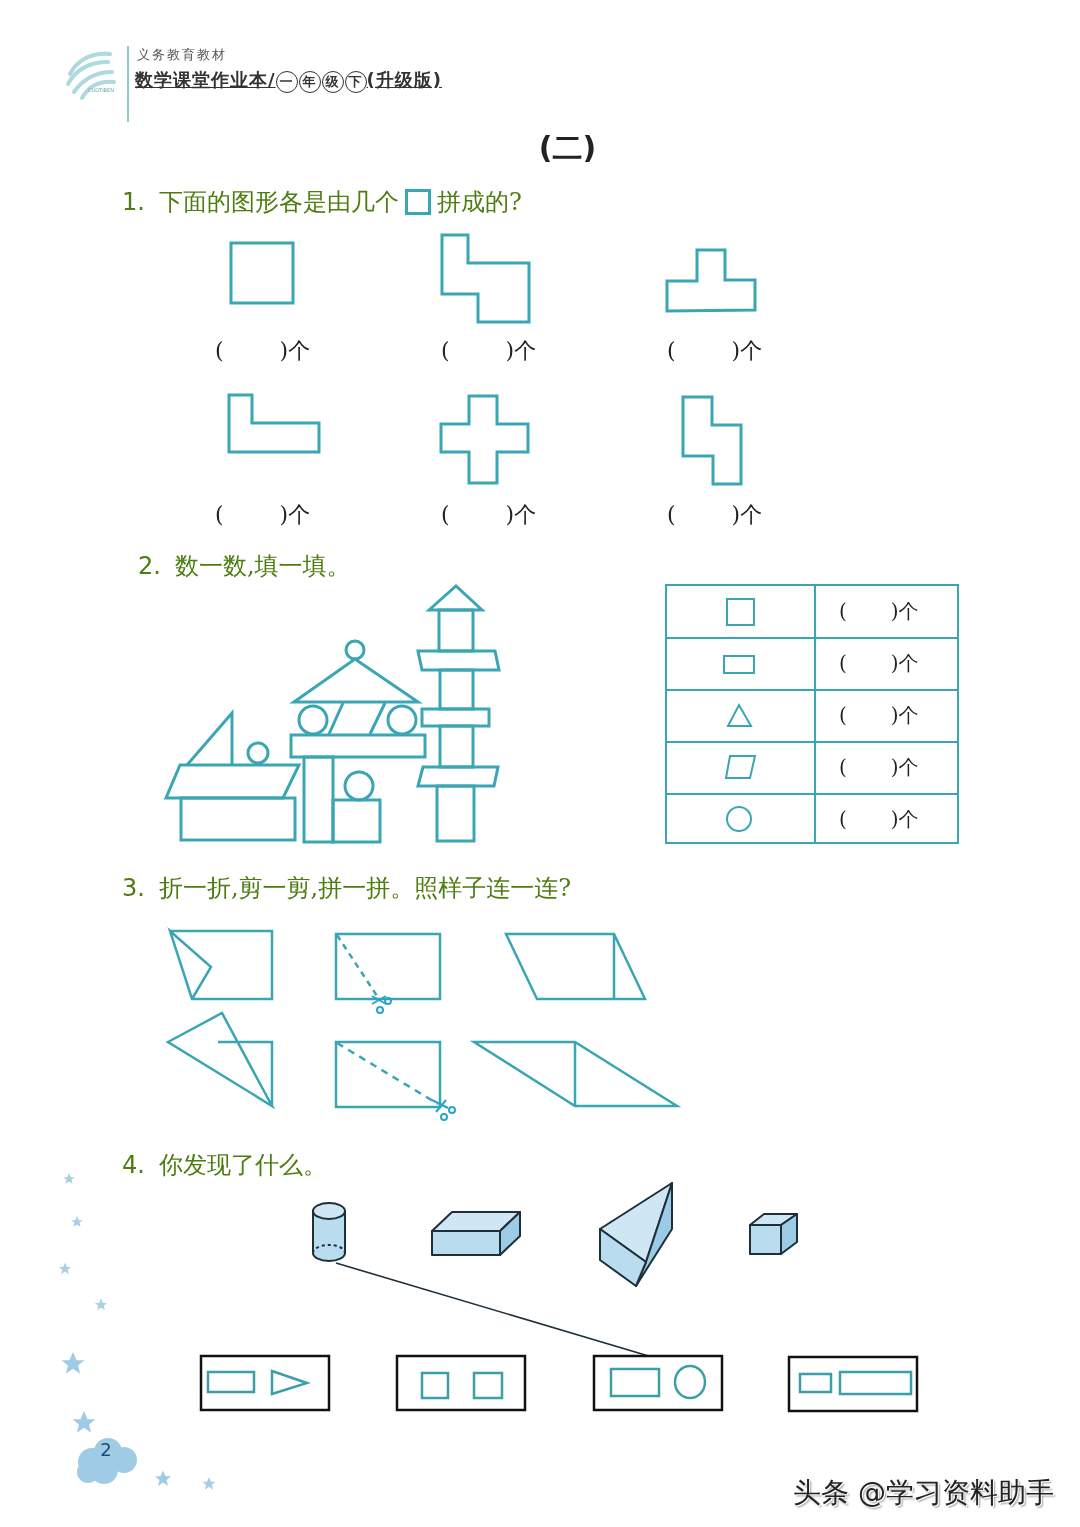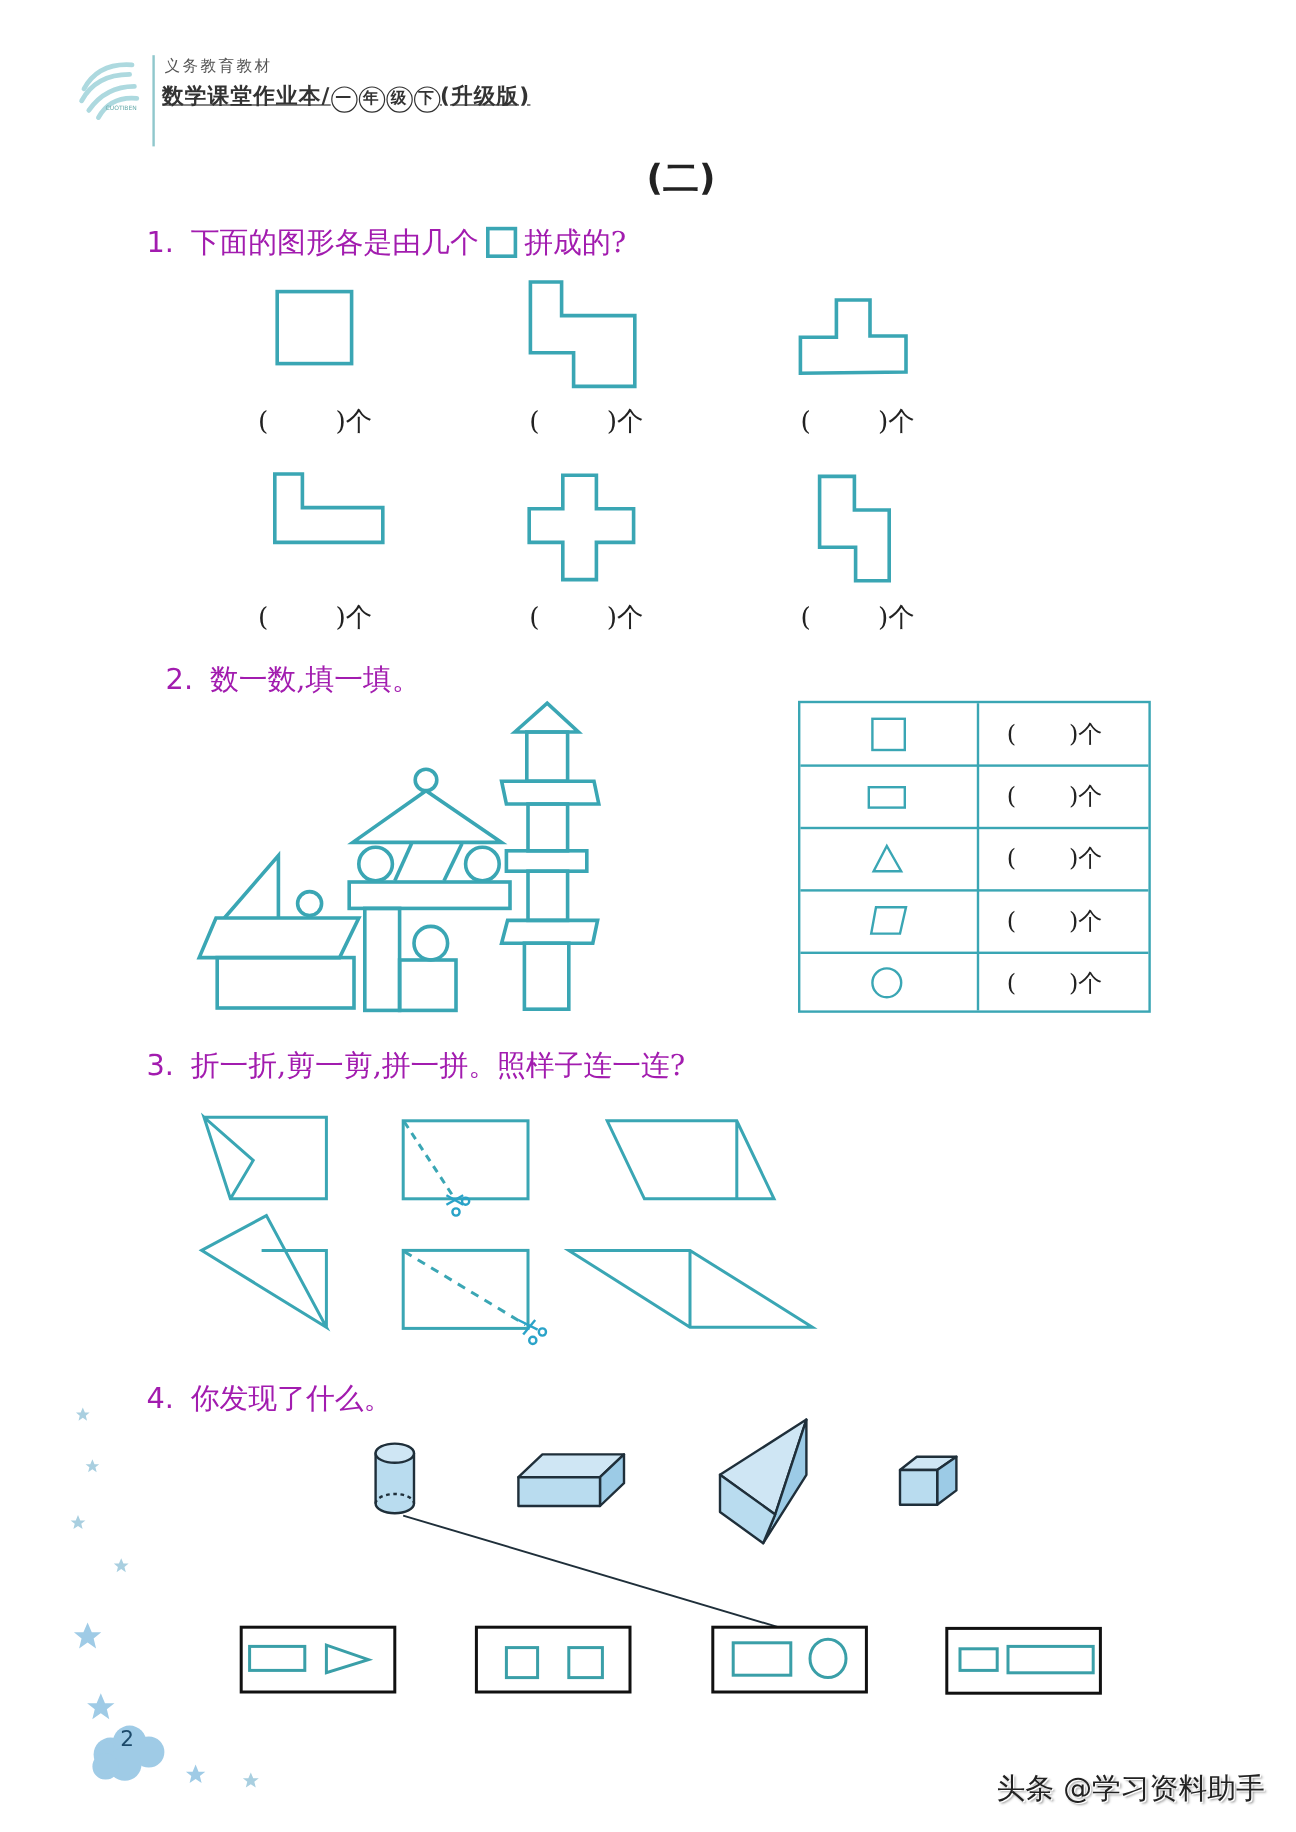--- a/index.html
+++ b/index.html
@@ -3,27 +3,27 @@
 <meta charset="utf-8">
 <style>
   html, body { margin:0; padding:0; }
   body { width:1080px; height:1527px; background:#ffffff; position:relative; overflow:hidden;
          font-family:"DejaVu Sans", sans-serif; color:#1a1a1a; }
   .abs { position:absolute; }
   .header-sub { left:137px; top:36px; font-family:"DejaVu Serif", serif; font-size:13px; color:#555; letter-spacing:2px;margin-top:10px; }
   .header-title { left:135px; top:68px; font-size:18px; font-weight:bold; color:#333; letter-spacing:1px; white-space:nowrap;text-decoration:underline; }
   .header-rule { left:127px; top:46px; width:2px; height:76px; background:#8fc7cc; }
   .section-no { left:0; width:1080px; top:128px; text-align:center; font-size:30px; font-weight:bold; color:#222; padding-left:55px; box-sizing:border-box; }
-  .q { font-size:24px; color:#a21caf; white-space:nowrap; font-family:"DejaVu Serif", serif; }
+  .q { font-size:24px; color:#4d7c0f; white-space:nowrap; font-family:"DejaVu Serif", serif; }
   .q .num { font-family:"DejaVu Sans", sans-serif; margin-right:14px; }
   .inline-sq { display:inline-block; width:26px; height:26px; border:3px solid #3aa6b4; vertical-align:-5px; margin:0 6px; box-sizing:border-box; }
   .ans { font-size:22px; white-space:nowrap; font-family:"DejaVu Serif", serif; color:#222; }
   .ans .gap { display:inline-block; width:56px; }
   svg { position:absolute; overflow:visible; }
-  .watermark { right:26px; top:1474px; font-size:24px; color:#222; text-shadow:1px 1px 0 #fff, 2px 2px 2px #999; white-space:nowrap; }
+  .watermark { right:26px; top:1474px; font-size:28px; color:#222; text-shadow:1px 1px 0 #fff, 2px 2px 2px #999; white-space:nowrap; }
   .page-num { left:78px; top:1428px; width:56px; height:44px; font-size:18px; color:#1c4a6a; text-align:center; line-height:44px; }
 </style>
 </head>
 <body>
 
 <svg style="left:62px;top:44px" width="62" height="62" viewBox="0 0 62 62">
   <g fill="none" stroke="#9fd3da" stroke-width="4" stroke-linecap="round" opacity="0.85">
     <path d="M8 30 Q20 8 48 10"></path>
     <path d="M6 40 Q18 18 46 18"></path>
     <path d="M12 48 Q26 28 50 28"></path>

